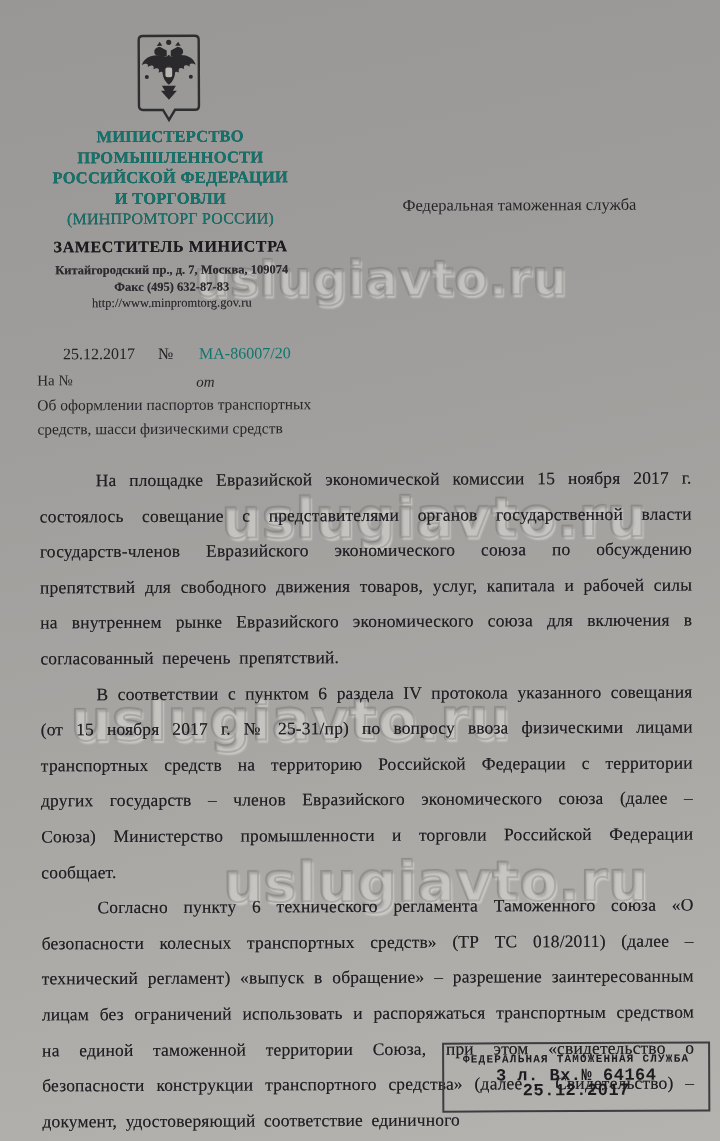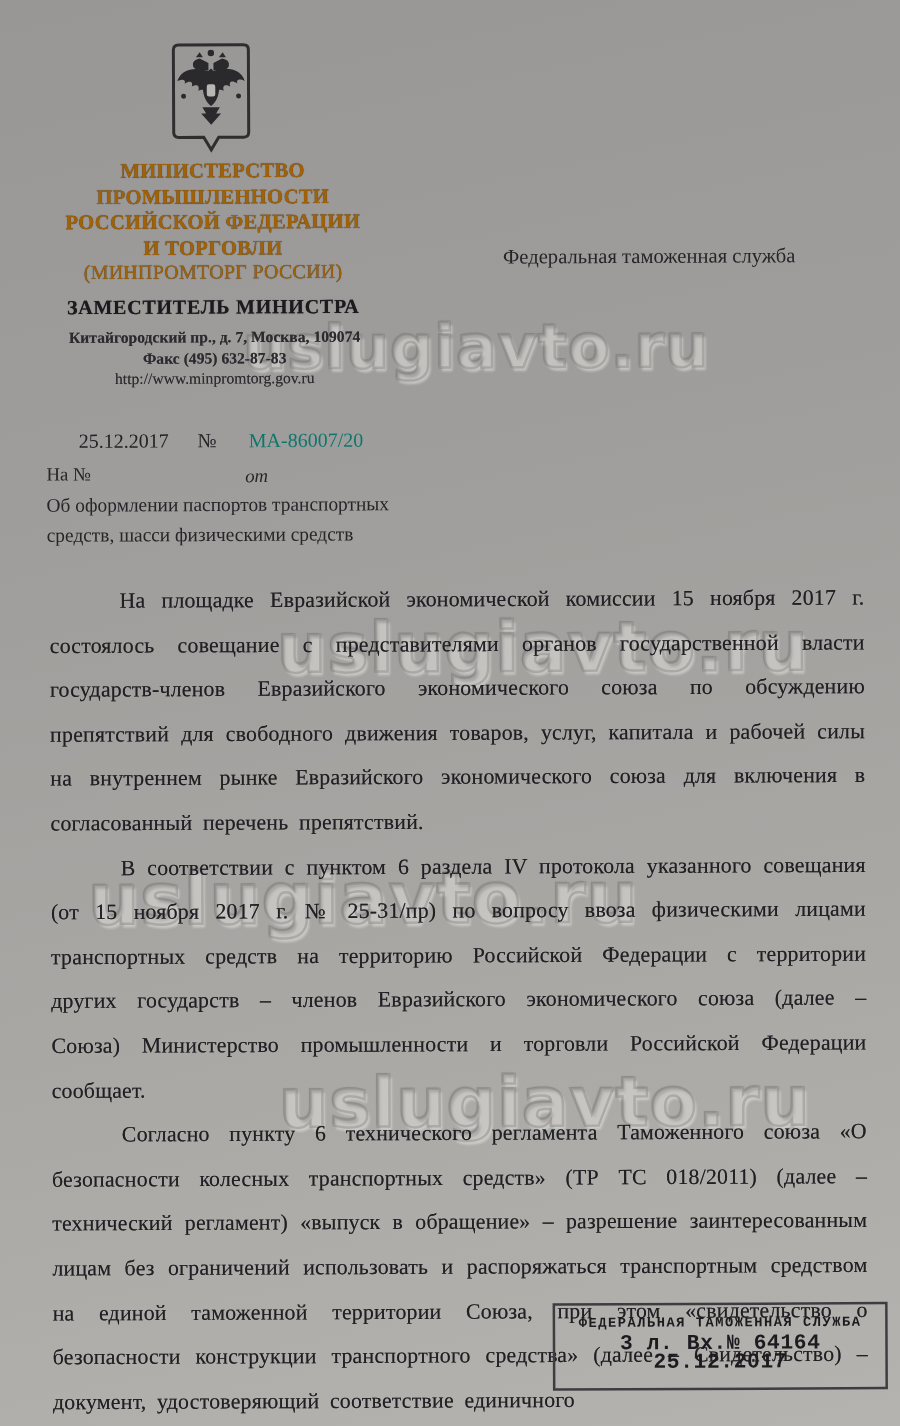--- a/index.html
+++ b/index.html
@@ -20,21 +20,21 @@
   }
   #wm1{left:196px;top:250px;font-size:48px;}
   #wm2{left:222px;top:486px;font-size:55px;}
   #wm3{left:70px;top:686px;font-size:57px;}
   #wm4{left:222px;top:850px;font-size:55px;}
 
   .emblem{position:absolute;left:135px;top:28px;width:72px;height:100px;}
 
   .ministry{
     position:absolute;left:22px;top:126px;width:300px;text-align:center;
-    font-weight:bold;font-size:16.5px;line-height:20.5px;color:#a16207;letter-spacing:0.2px;
+    font-weight:bold;font-size:16.5px;line-height:20.5px;color:#0f766e;letter-spacing:0.2px;
     text-shadow:0 0 0.6px rgba(20,20,24,0.8);
   }
   .ministry div:nth-child(5){font-weight:normal;font-size:16px;}
   .official-title{
     position:absolute;left:22px;top:237px;width:300px;text-align:center;
     font-weight:bold;font-size:16px;letter-spacing:0.6px;color:#1b1b1f;
     text-shadow:0 0 0.6px rgba(20,20,24,0.8);
   }
   .contacts{
     position:absolute;left:18px;top:261px;width:310px;text-align:center;

